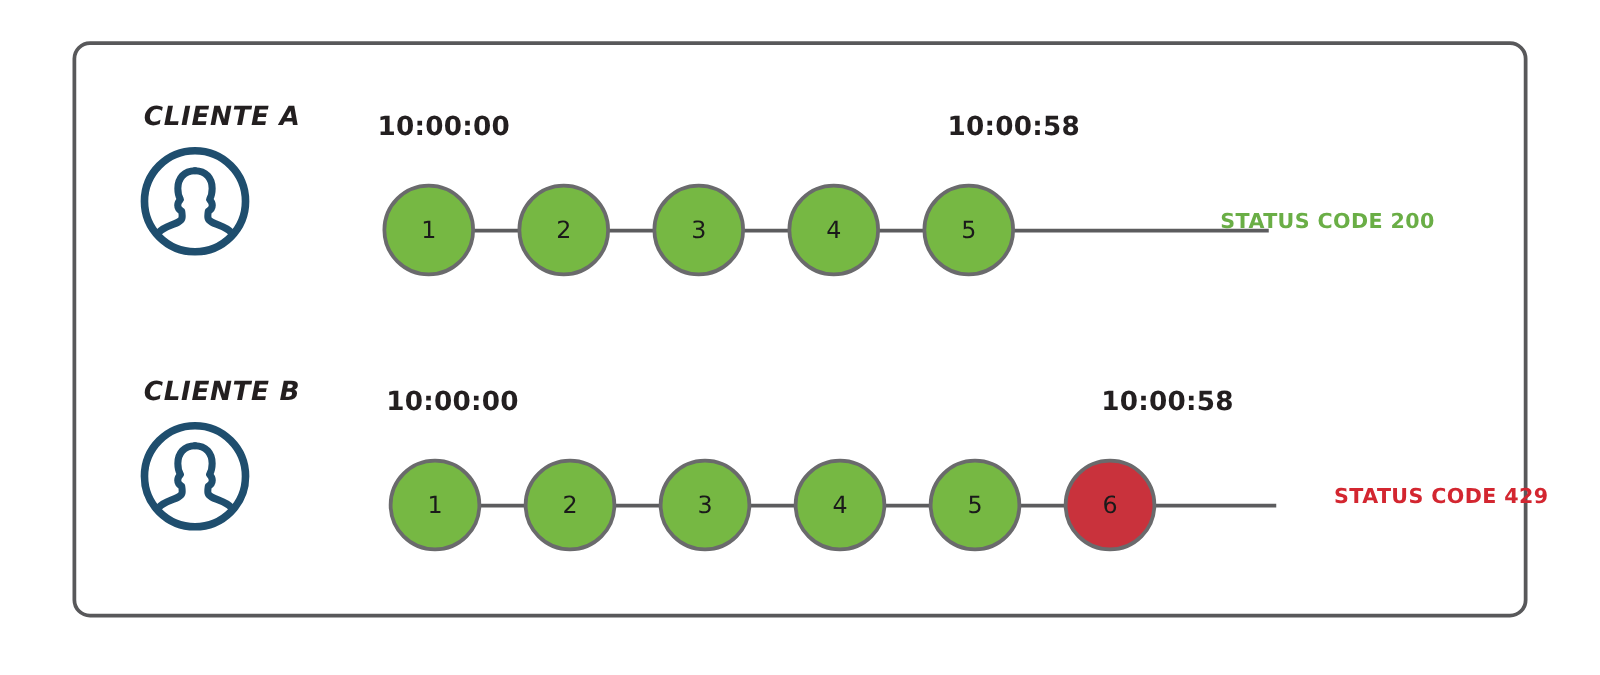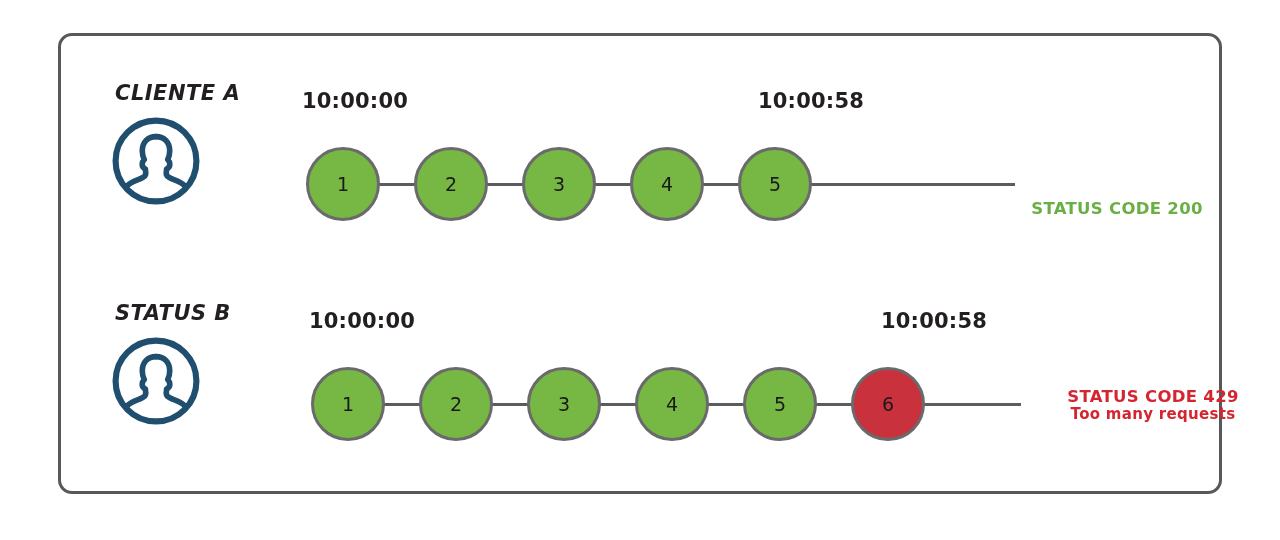--- a/index.html
+++ b/index.html
@@ -169,28 +169,28 @@
       <div class="node-link" style="left:638px; width:42px;"></div>
       <div class="tail-line" style="left:742px; width:212px;"></div>
 
       <div class="node ok" style="left:245px;">1</div>
       <div class="node ok" style="left:353px;">2</div>
       <div class="node ok" style="left:461px;">3</div>
       <div class="node ok" style="left:569px;">4</div>
       <div class="node ok" style="left:677px;">5</div>
     </div>
 
-    <div class="status good" style="left:961px; top:87px; width:190px;margin-top:32px;">
+    <div class="status good" style="left:906px; top:87px; width:190px;">
       <span class="line1">STATUS CODE 200</span>
     </div>
   </div>
 
   <div class="row" id="row-b">
 
-    <div class="client-label">STATUS B</div>
+    <div class="client-label">CLIENTE B</div>
 
     <span class="avatar">
       <svg viewBox="0 0 100 100" width="94" height="94" aria-hidden="true">
         <circle cx="50" cy="50" r="43" fill="none" stroke="#1f4e6e" stroke-width="6.5"></circle>
         <path d="M50 24
                  c-9.2 0 -14.6 6.4 -14.6 15.1
                  c0 4.0 0.9 7.1 2.2 9.4
                  c-1.6 1.6 -2.3 3.4 -2.3 5.0
                  c0 2.2 1.3 4.0 3.4 5.0
                  c0.4 2.6 0.6 4.6 0.2 6.0
@@ -222,17 +222,16 @@
       <div class="node ok" style="left:250px;">1</div>
       <div class="node ok" style="left:358px;">2</div>
       <div class="node ok" style="left:466px;">3</div>
       <div class="node ok" style="left:574px;">4</div>
       <div class="node ok" style="left:682px;">5</div>
       <div class="node fail" style="left:790px;">6</div>
     </div>
 
     <div class="status bad" style="left:992px; top:87px; width:200px;">
       <span class="line1">STATUS CODE 429</span>
-      <span class="line2">Too many requests</span>
     </div>
   </div>
 
 </div>
 
 </body></html>

